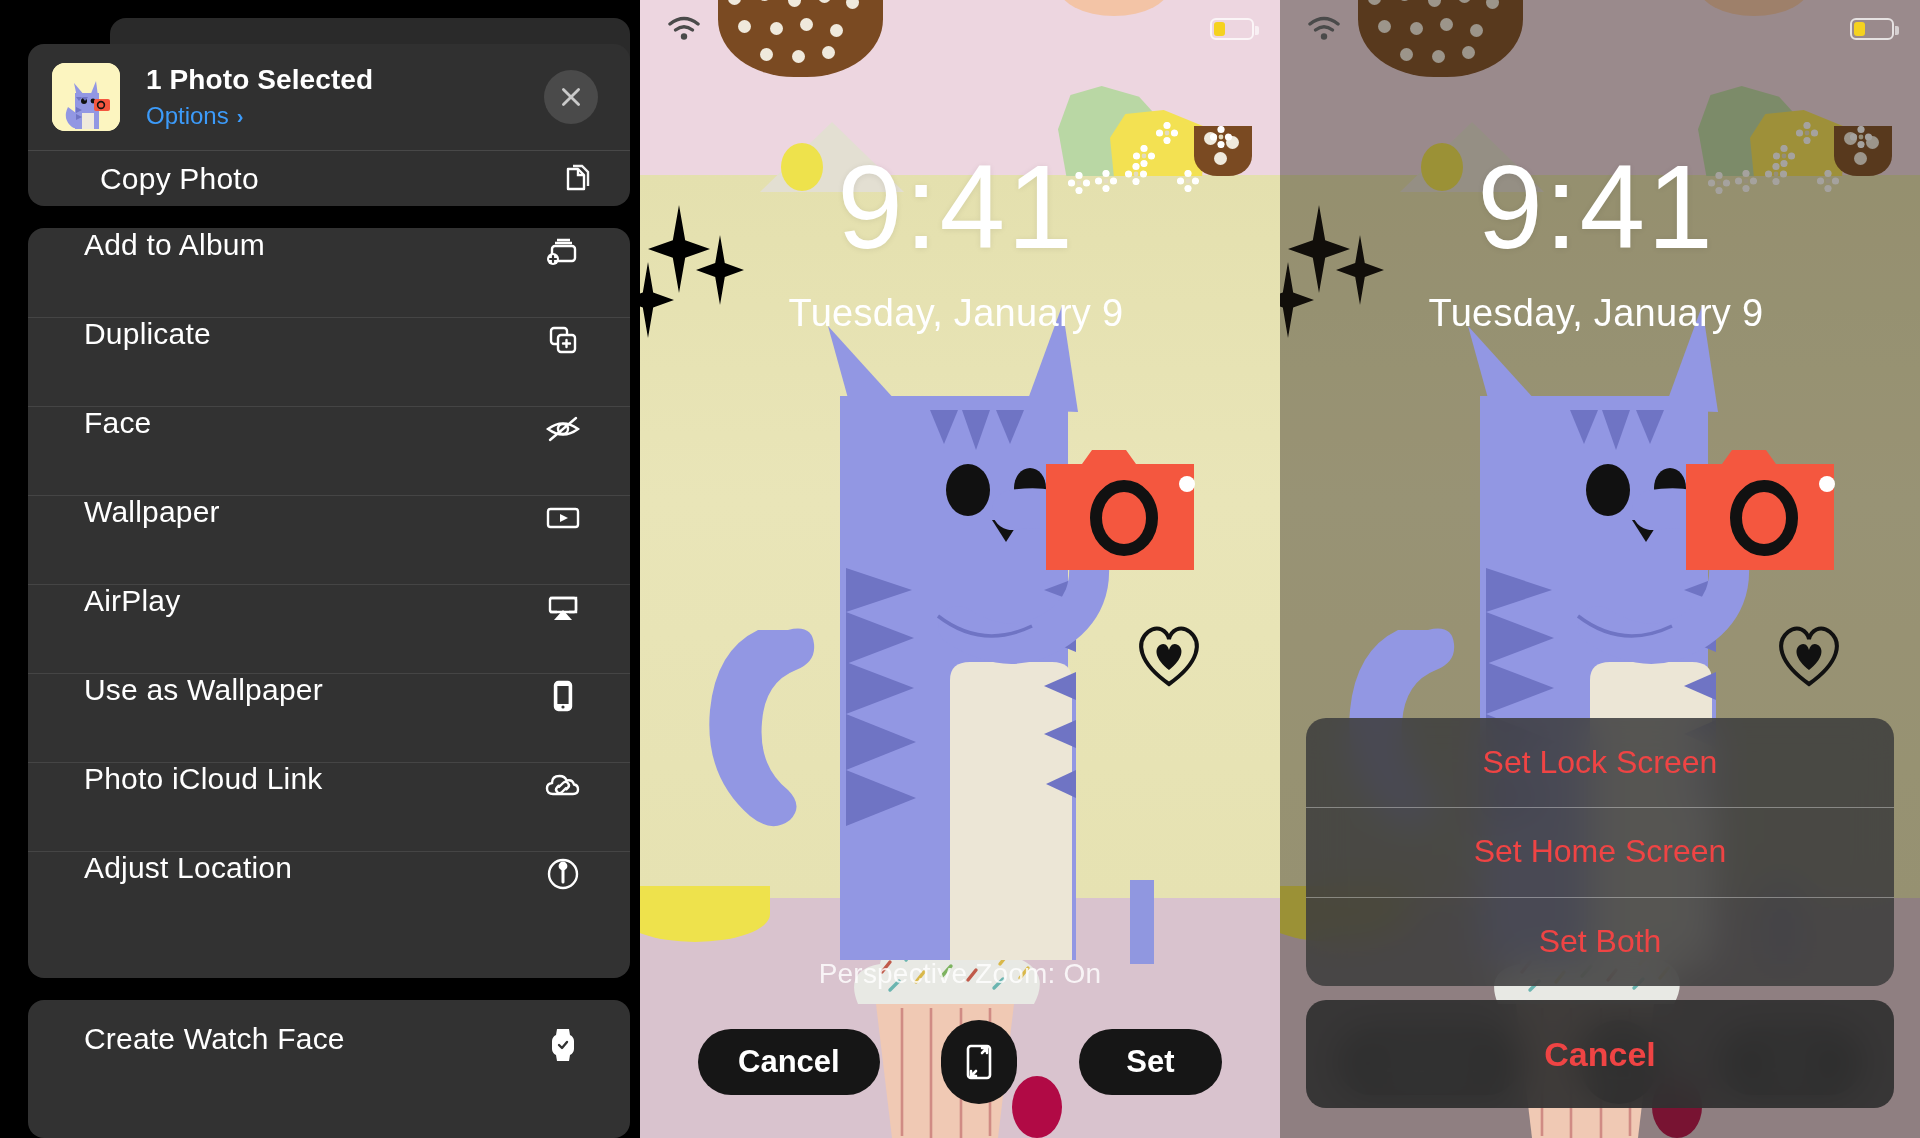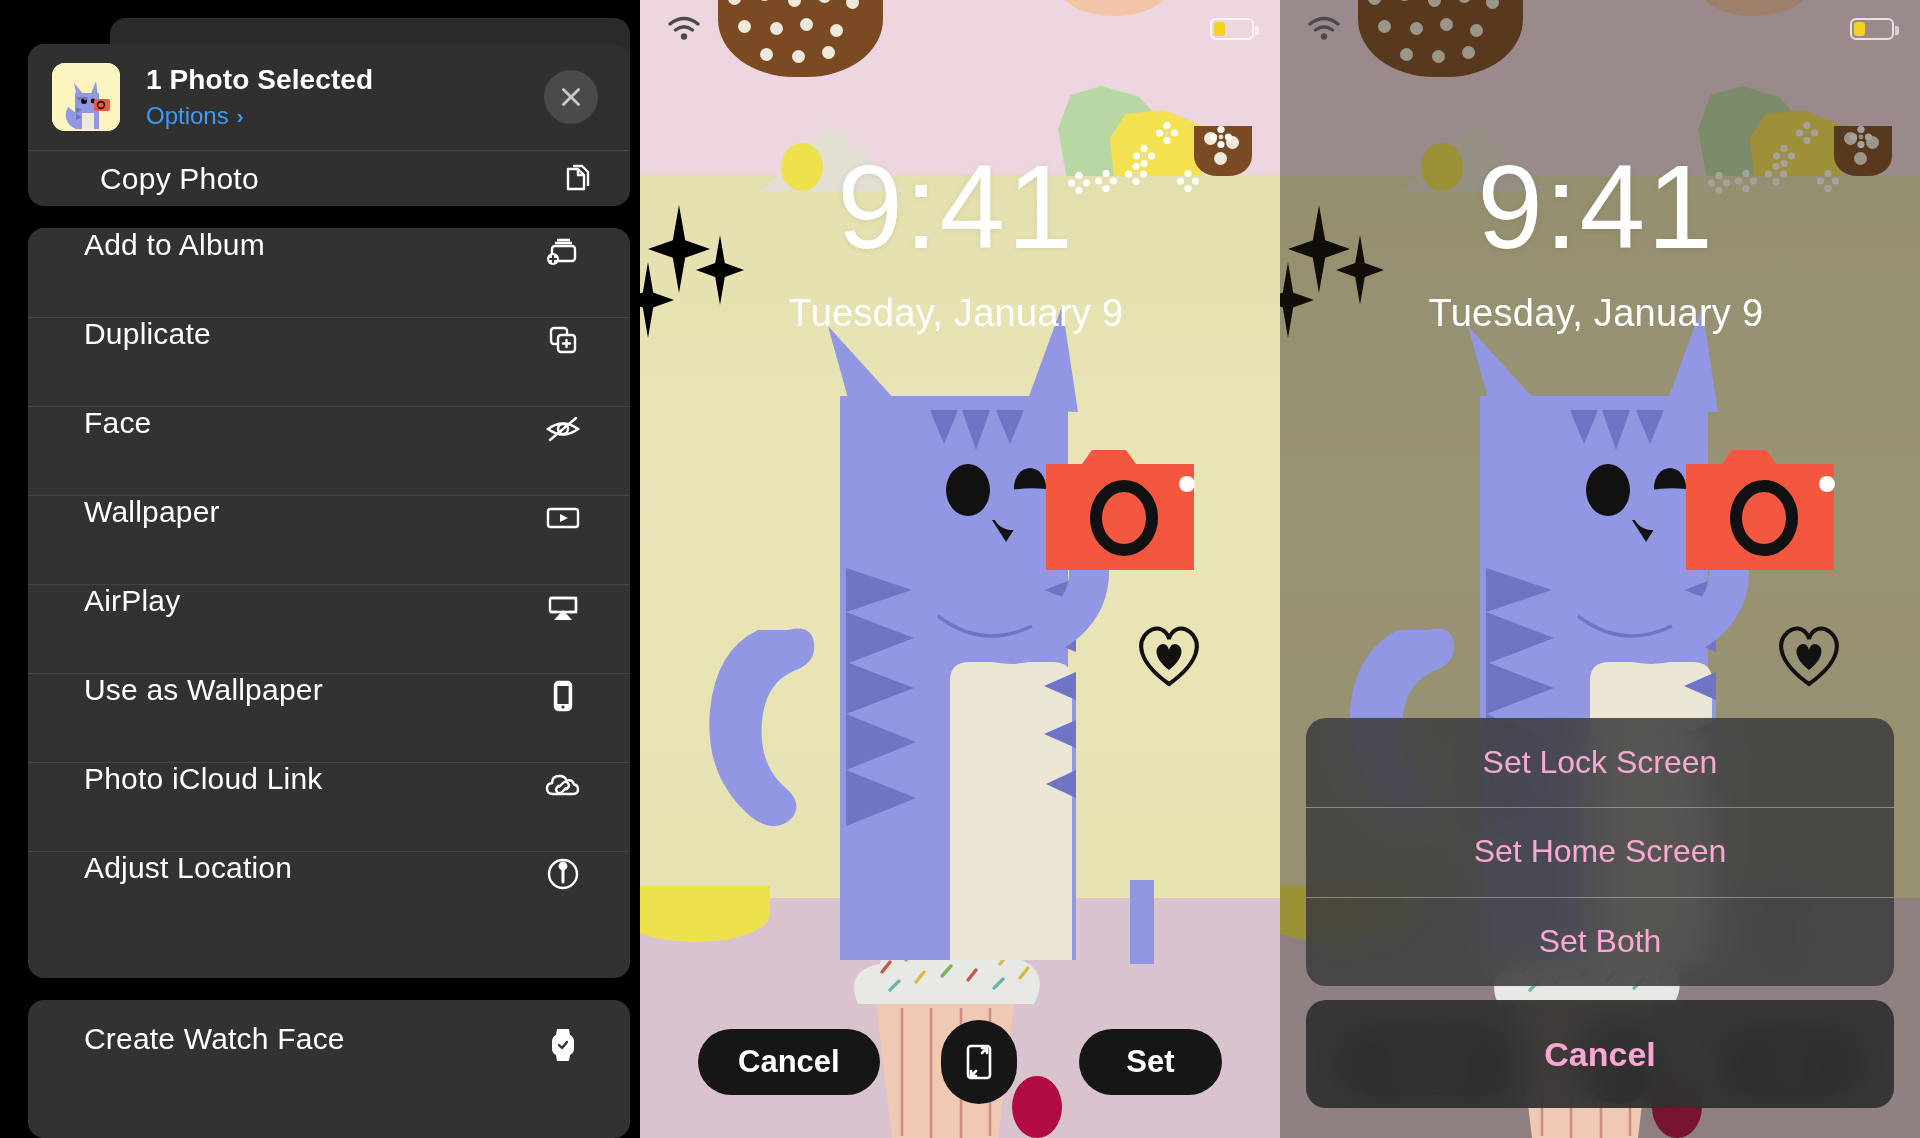--- a/index.html
+++ b/index.html
@@ -123,21 +123,21 @@
   
   .sheet{
     position:absolute; left:26px; right:26px; z-index:10;
     background:rgba(60,60,60,.86); border-radius:20px; overflow:hidden;
     backdrop-filter:blur(18px);
   }
   #sheet-main{ top:718px; height:268px; }
   #sheet-cancel{ top:1000px; height:108px; background:rgba(48,48,48,.92); }
   .sheet-item{
     height:89.3px; display:flex; align-items:center; justify-content:center;
-    color:#f9a8d4; font-size:32px; position:relative;
+    color:#ef4444; font-size:32px; position:relative;
   }
   .sheet-item + .sheet-item::before{
     content:""; position:absolute; left:0; right:0; top:0; height:1px; background:rgba(255,255,255,.35);
   }
   #sheet-cancel .sheet-item{ height:108px; font-weight:bold; font-size:34px; }
 </style>
 </head>
 <body>
 
 <div id="root">
@@ -495,20 +495,21 @@
       <div class="batt">
           <i></i>
         </div>
     </div>
 
     <div class="clock-wrap">
       <div class="clock">9:41</div>
       <div class="datetext">Tuesday, January 9</div>
     </div>
 
+    <div class="pz-label">Perspective Zoom: On</div>
 
     <div class="btn-row">
       <div class="pill">Cancel</div>
       <div class="pz-toggle">
         <svg viewBox="0 0 38 44" fill="none" stroke="#fff" stroke-width="2.6">
           <rect x="8" y="6" width="22" height="32" rx="3"></rect>
           <path d="M16 31 l-5 5 M11 36 h5 M11 36 v-5" stroke-linecap="round"></path>
           <path d="M22 13 l5 -5 M27 8 h-5 M27 8 v5" stroke-linecap="round"></path>
         </svg>
       </div>

